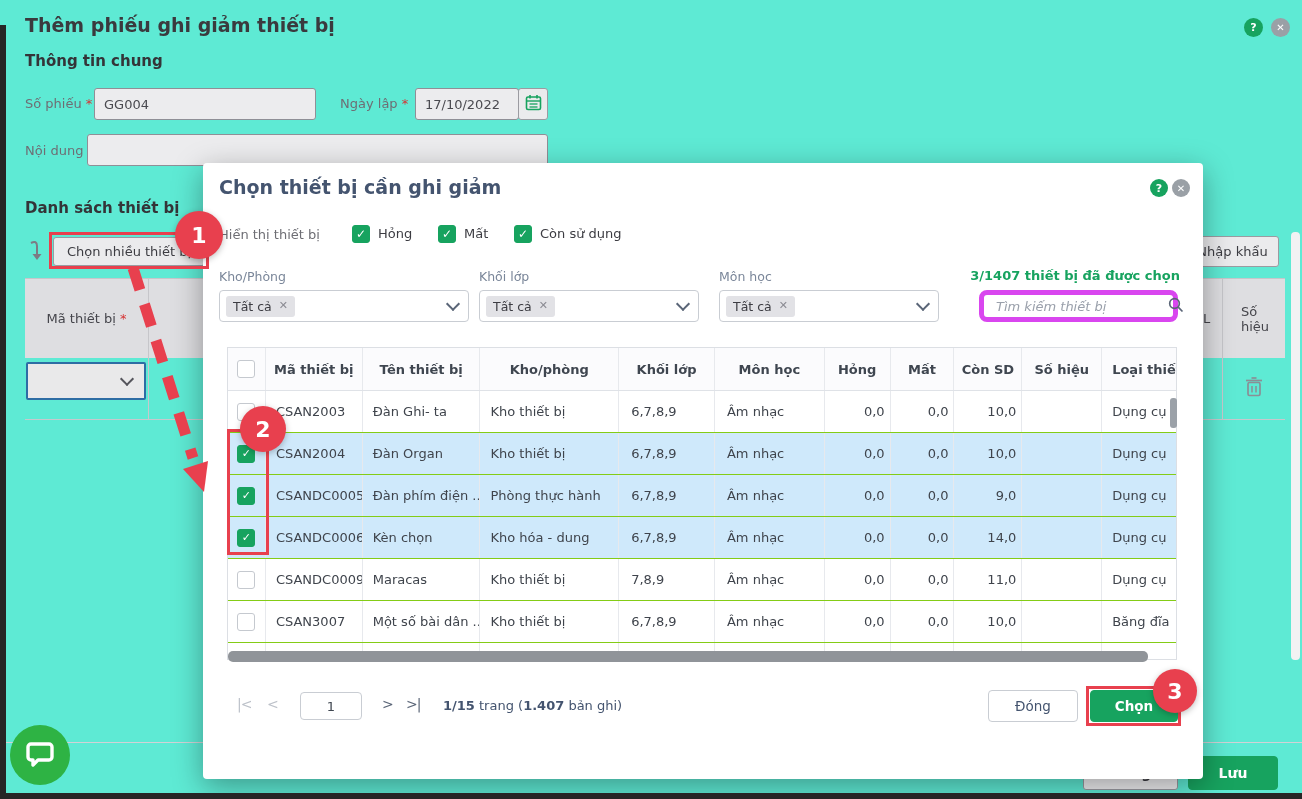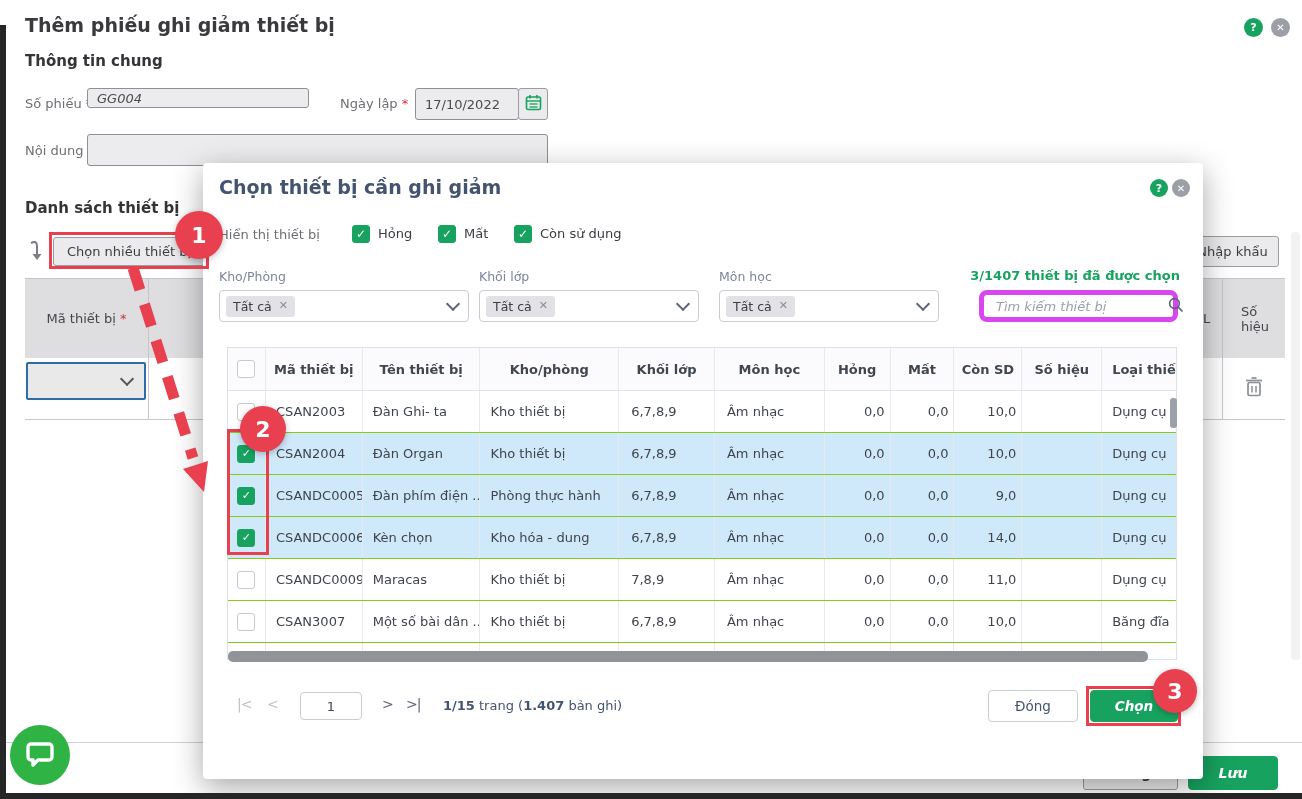--- a/index.html
+++ b/index.html
@@ -1,16 +1,16 @@
 <!DOCTYPE html>
 <html><head>
 <meta charset="utf-8">
 <style>
   html,body{margin:0;padding:0;background:#cfcfcf;}
-  #stage{position:relative;width:1302px;height:799px;overflow:hidden;background:#ffffff;
+  #stage{position:relative;width:1302px;height:799px;overflow:hidden;background:#5eead4;
          font-family:"DejaVu Sans","Liberation Sans",sans-serif;font-size:13px;color:#3f3f44;}
   .abs{position:absolute;box-sizing:border-box;}
   
   .pg-title{font-size:19px;font-weight:600;color:#3a3a3e;}
   .sec-title{font-size:15px;font-weight:700;color:#343438;}
   .lbl{font-size:13px;color:#6e6e74;}
   .req{color:#d63333;}
   .bg-input{background:#ececee;border:1px solid #8f8f96;border-radius:3px;font-family:inherit;
             font-size:13px;color:#4a4a50;padding:0 9px;outline:none;}
   .bg-btn{background:#ebebed;border:1px solid #9b9ba1;border-radius:3px;display:flex;align-items:center;
@@ -61,41 +61,41 @@
   .cb.on{background:#17a35f;border-color:#17a35f;color:#fff;}
   .cb.big{width:18px;height:18px;font-size:12px;}
   
   .pgl{font-size:14px;letter-spacing:-1px;color:#5a6577;}
   .pgl.dis{color:#bcc1c9;}
   .pginfo{font-size:13px;color:#44546f;}
   
   .btn-white{background:#fff;border:1px solid #c9cdd3;border-radius:4px;display:flex;align-items:center;
              justify-content:center;font-size:13.5px;color:#44546f;cursor:pointer;}
   .btn-green{background:#17a35f;border:1px solid #17a35f;border-radius:4px;display:flex;align-items:center;
-             justify-content:center;font-size:13.5px;color:#fff;font-weight:600;cursor:pointer;font-style:italic;}
+             justify-content:center;font-size:13.5px;color:#fff;font-weight:600;cursor:pointer;}
   
   .ann-rect{border:3px solid #e8404e;z-index:30;pointer-events:none;}
   .ann-circle{border-radius:50%;background:#e8404e;color:#fff;display:flex;align-items:center;justify-content:center;
               font-size:22px;font-weight:700;z-index:31;box-shadow:0 2px 6px rgba(0,0,0,.25);}
   #arrow-svg{z-index:29;pointer-events:none;}
   .frame{background:#262626;z-index:40;}
 </style>
 </head>
 <body>
 
 <div id="stage">
 
   <div class="abs pg-title" style="left:25px;top:14px;">Thêm phiếu ghi giảm thiết bị</div>
   <div class="abs circle-ico" style="left:1244px;top:18px;width:19px;height:19px;background:#17a35f;">?</div>
   <div class="abs circle-ico" style="left:1271px;top:18px;width:19px;height:19px;background:#9aa0a6;font-size:10px;">✕</div>
 
   <div class="abs sec-title" style="left:25px;top:52px;">Thông tin chung</div>
 
   <div class="abs lbl" style="left:25px;top:96px;"><span>Số phiếu</span> <span class="req">*</span></div>
-  <input class="abs bg-input" style="left: 87px; top: 88px; width: 222px; height: 20px; font-style: italic;" value="GG004">
+  <input class="abs bg-input" style="left: 94px; top: 88px; width: 222px; height: 32px;" value="GG004">
   <div class="abs lbl" style="left:340px;top:96px;"><span>Ngày lập</span> <span class="req">*</span></div>
   <input class="abs bg-input" style="left: 415px; top: 88px; width: 104px; height: 32px;" value="17/10/2022">
   <div class="abs bg-btn" style="left:518px;top:88px;width:30px;height:32px;">
     <span>
       <svg width="17" height="17" viewBox="0 0 17 17">
           <rect x="1.5" y="3" width="14" height="12.5" rx="1.5" fill="none" stroke="#17a35f" stroke-width="1.6"></rect>
           <line x1="5" y1="1" x2="5" y2="4.5" stroke="#17a35f" stroke-width="1.6"></line>
           <line x1="12" y1="1" x2="12" y2="4.5" stroke="#17a35f" stroke-width="1.6"></line>
           <line x1="2" y1="7" x2="15" y2="7" stroke="#17a35f" stroke-width="1.4"></line>
           <line x1="4.5" y1="10" x2="12.5" y2="10" stroke="#17a35f" stroke-width="1.3"></line>

